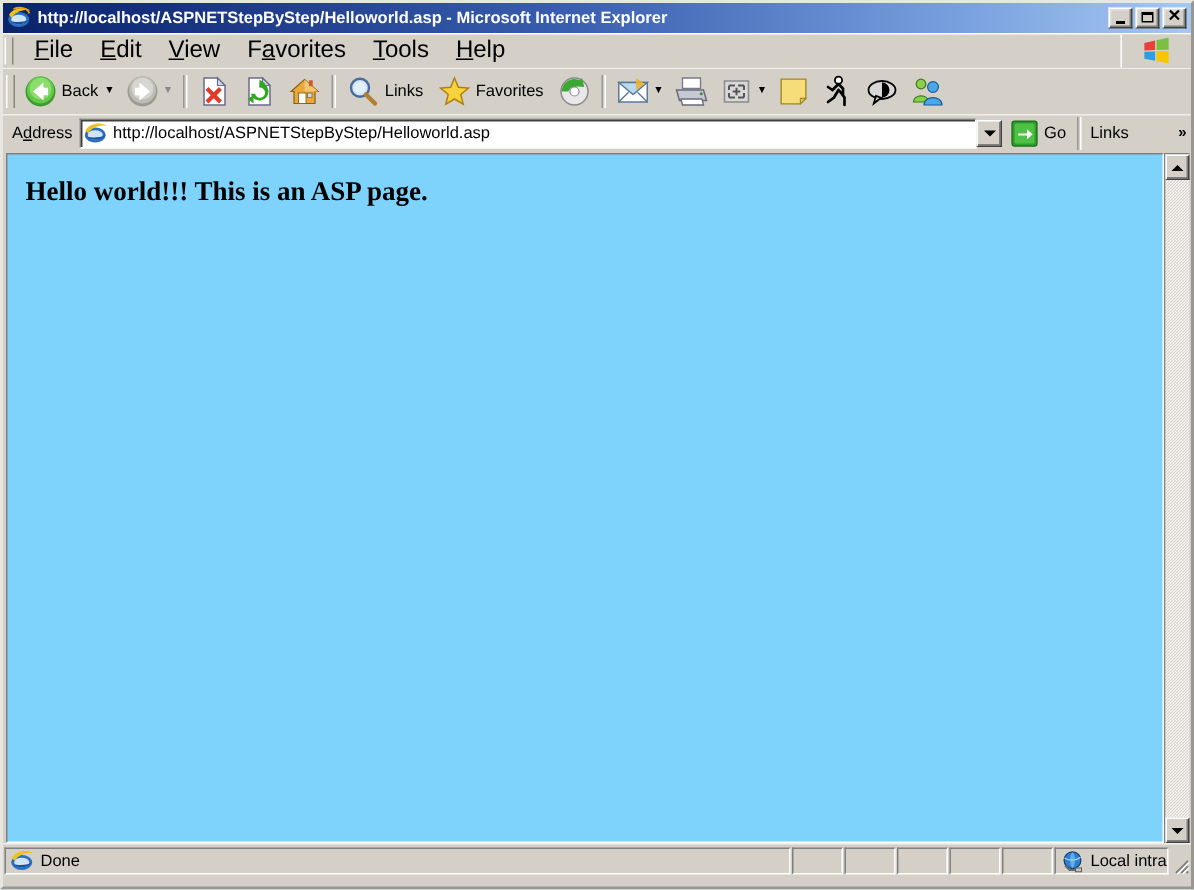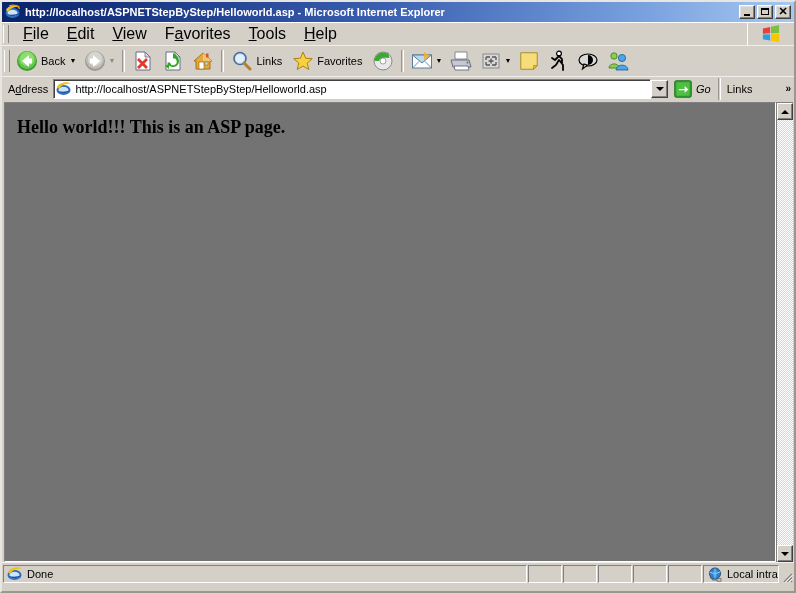--- a/index.html
+++ b/index.html
@@ -252,21 +252,21 @@
     border-right: 4px solid transparent;
     border-top: 4px solid #000;
   }
   .go-btn {
     display: flex; align-items: center;
     height: 22px;
     padding: 0 4px 0 2px;
     flex: 0 0 auto;
     margin-left: 2px;
   }
-  .go-text { font-size: 11px; color:#000; margin-left: 3px; font-style: italic;}
+  .go-text { font-size: 11px; color:#000; margin-left: 3px;}
   .links-btn {
     display: flex; align-items: center;
     height: 22px;
     padding: 0 3px;
     flex: 0 0 auto;
     gap: 29px;
   }
   .links-text { font-size: 11px; color: #000; }
   .chevrons {
     font-size: 10px;
@@ -280,21 +280,21 @@
   .content-wrap {
     position: relative;
     height: 462px;
     background: #d4d0c8;
     padding: 2px 1px 0 2px;
     box-sizing: border-box;
     display: flex;
   }
   .page-frame {
     flex: 1 1 auto;
-    background: #737373;
+    background: #7dd3fc;
     border-top: 1px solid #808080;
     border-left: 1px solid #808080;
     border-right: 1px solid #ffffff;
     border-bottom: 1px solid #ffffff;
     box-sizing: border-box;
     position: relative;
     overflow: hidden;
   }
   .page-inner {
     padding: 10px 12px 0 12px;

